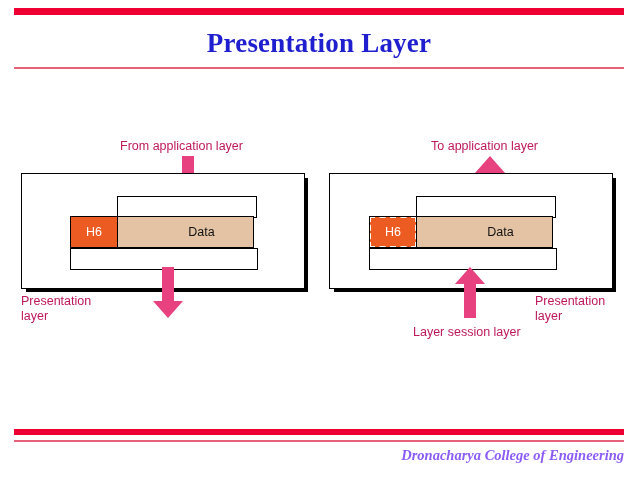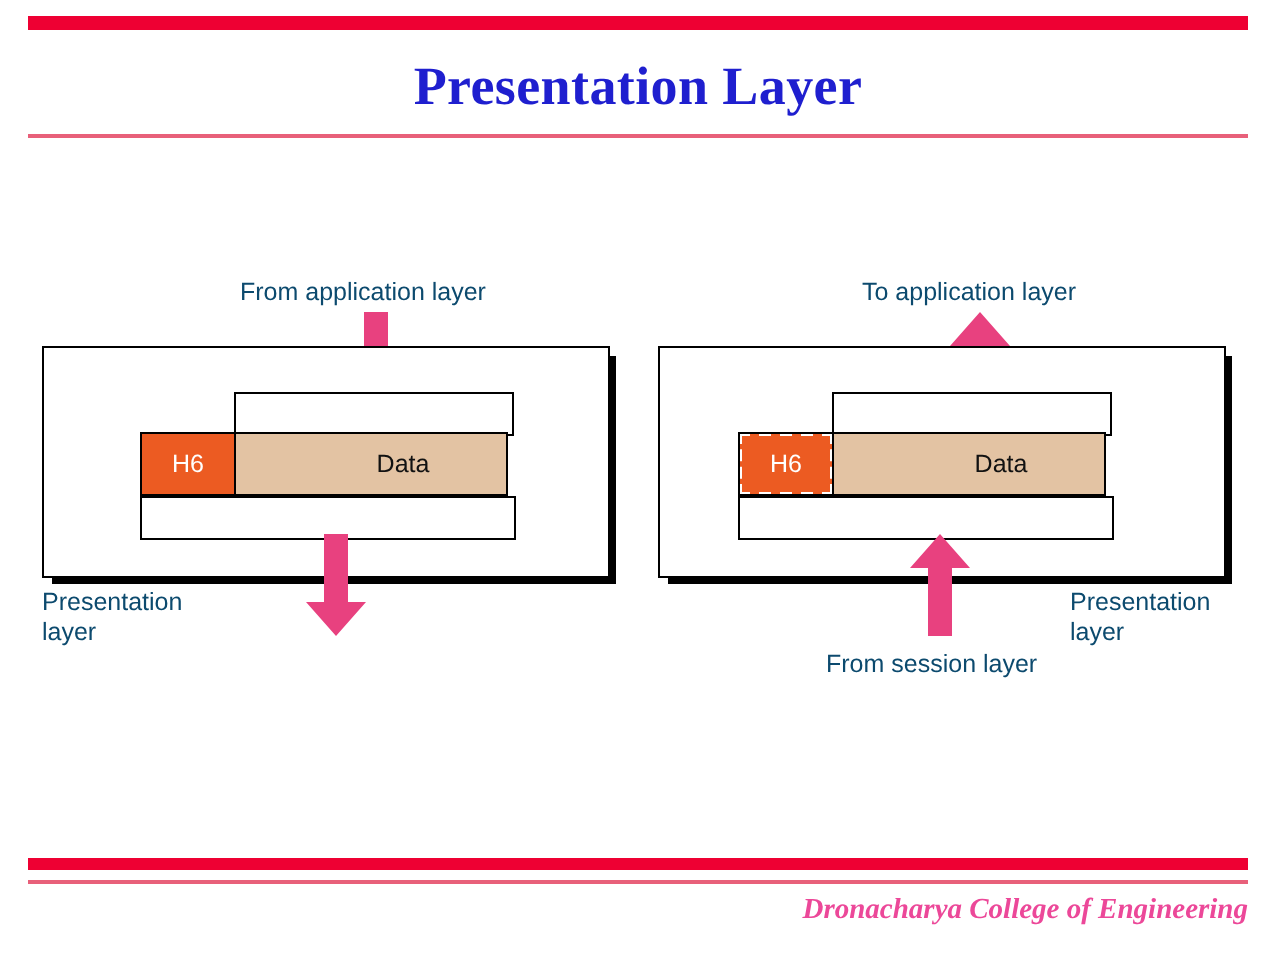--- a/index.html
+++ b/index.html
@@ -57,28 +57,28 @@
   }
   .footer {
     position: absolute;
     left: 0; top: 447px;
     width: 624px;
     text-align: right;
     font-family: "Liberation Serif", serif;
     font-style: italic;
     font-weight: bold;
     font-size: 14.5px;
-    color: #ec4899;
+    color: #8b5cf6;
   }
 
   
   .lbl {
     position: absolute;
     font-size: 12.5px;
-    color: #0c4a6e;
+    color: #be185d;
     white-space: pre;
     line-height: 15px;
   }
 
   
   .panel-shadow {
     position: absolute;
     background: #000000;
   }
   .panel {
@@ -184,19 +184,19 @@
     <div class="hdr dashed">H6</div>
     <div class="data">Data</div>
   </div>
 
   <svg class="arrow" style="left:452px; top:267px;" width="36" height="52" viewBox="0 0 36 52">
     <polygon points="18,0 33,17 24,17 24,51 12,51 12,17 3,17" fill="#e8417f"></polygon>
   </svg>
 
   <div class="lbl" style="left:535px; top:294px;">Presentation
 layer</div>
-  <div class="lbl" style="left:413px; top:325px;">From session layer</div>
+  <div class="lbl" style="left:413px; top:325px;">Layer session layer</div>
 
   <div class="bottom-rule-thick"></div>
   <div class="bottom-rule-thin"></div>
   <div class="footer">Dronacharya College of Engineering</div>
 
 </div>
 
 </body></html>

